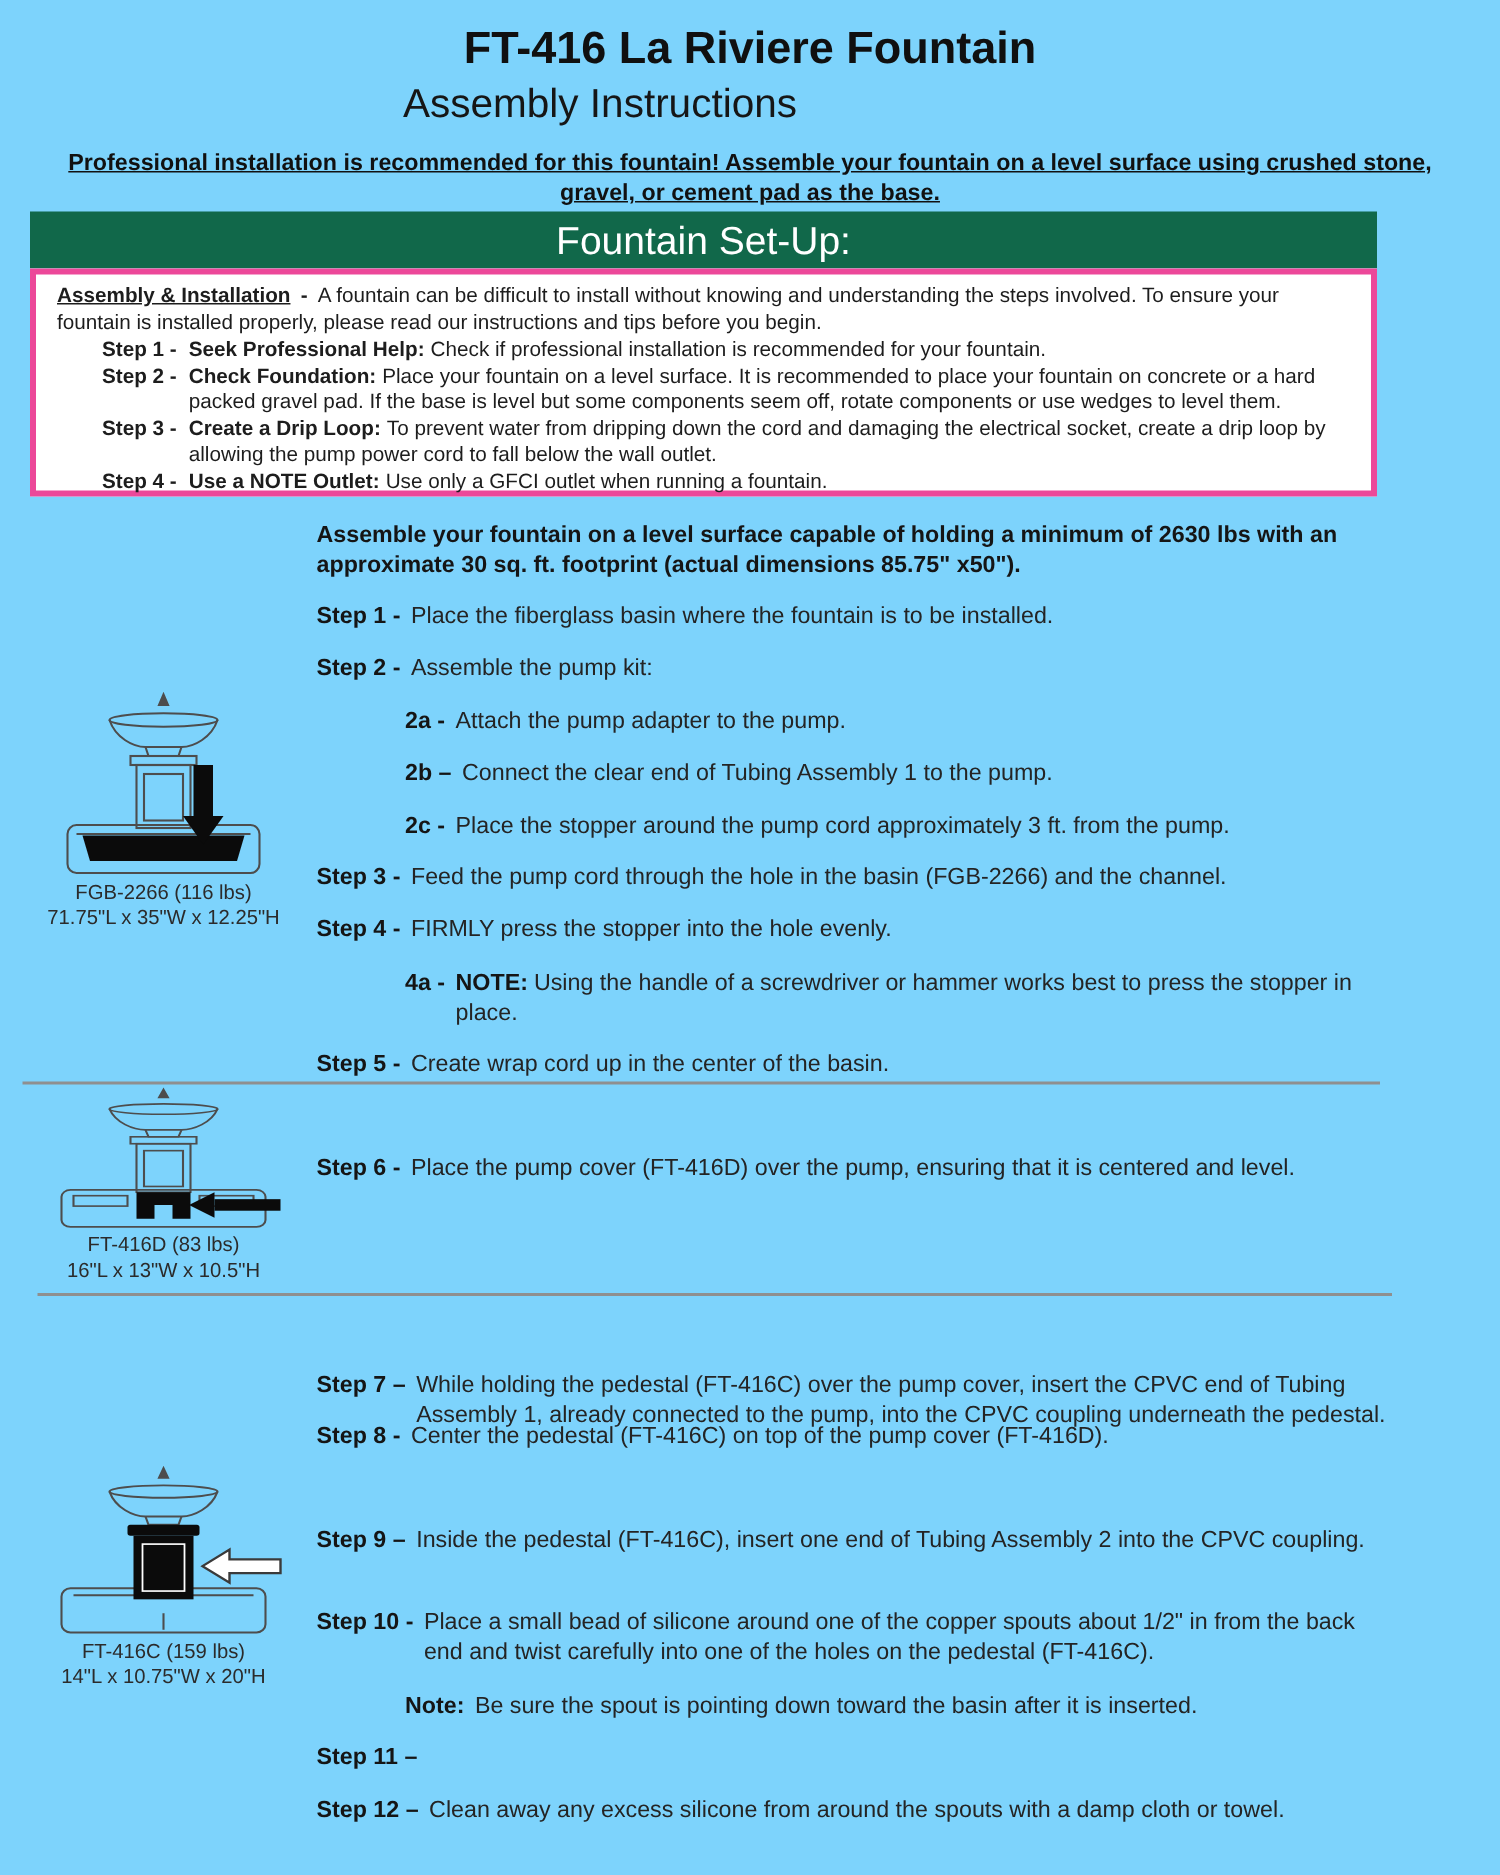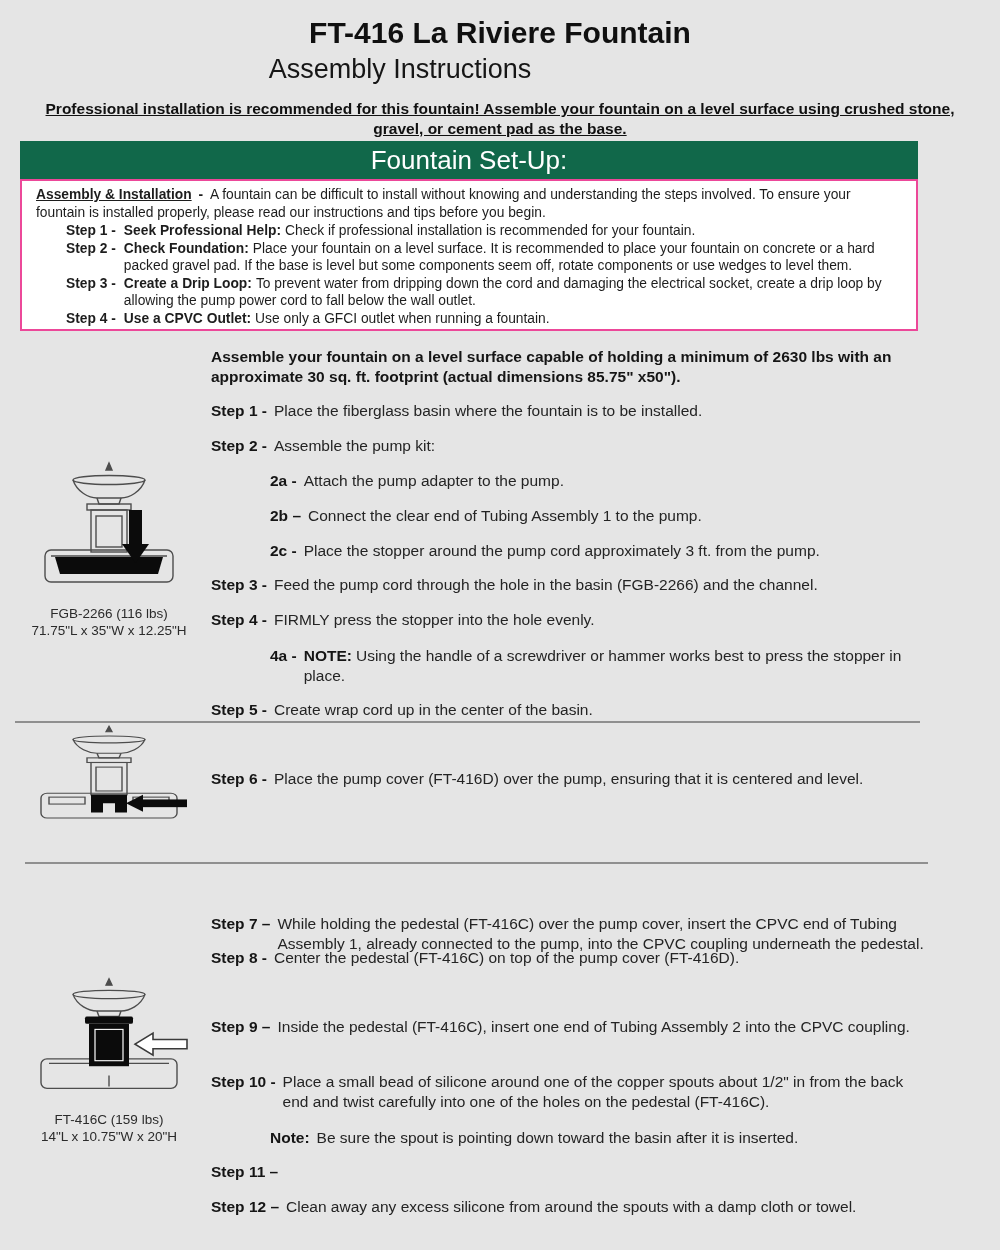--- a/index.html
+++ b/index.html
@@ -1,32 +1,32 @@
 <!DOCTYPE html>
 <html><head>
 <meta charset="utf-8">
 <style>
   html,body{margin:0;padding:0;background:#fff;}
   .page{
-    position:relative;width:1000px;height:1250px;background:#e5e5e5;
+    position:relative;width:1000px;height:1250px;background:#7dd3fc;
     font-family:"Liberation Sans",sans-serif;color:#1f1f1f;overflow:hidden;
   }
   
   .title{position:absolute;top:16px;left:0;width:1000px;text-align:center;
     font-size:30px;font-weight:bold;color:#101010;}
   .subtitle{position:absolute;top:54px;left:0;width:800px;text-align:center;
     font-size:27px;font-weight:400;color:#161616;}
   .warning{position:absolute;top:99px;left:24px;width:952px;text-align:center;
     font-size:15.5px;line-height:20px;font-weight:bold;color:#111;
     text-decoration:underline;}
   
   .banner{position:absolute;top:141px;left:20px;width:898px;height:38px;
     color:#fff;font-size:26px;line-height:38px;text-align:center;}
   .setupbox{position:absolute;top:179px;left:20px;width:898px;height:152px;
-    background:#fff;border:2px solid #ec4899;box-sizing:border-box;
+    background:#fff;border:4px solid #ec4899;box-sizing:border-box;
     padding:5px 13px 0 14px;font-size:13.8px;line-height:17.5px;color:#1d1d1d;}
   .introlbl{font-weight:bold;text-decoration:underline;}
   .sep{font-weight:bold;margin:0 3px;}
   .bsteps{margin-left:30px;margin-top:1px;}
   .bstep{display:grid;grid-template-columns:max-content 1fr;column-gap:8px;}
   .bstep .lbl{font-weight:bold;white-space:pre;}
   .bp{margin-right:4px;}
   
   .mintro{position:absolute;top:347px;left:211px;width:720px;
     font-size:15.5px;line-height:20px;font-weight:bold;color:#151515;}
@@ -34,21 +34,21 @@
     column-gap:7px;font-size:15.5px;line-height:20px;color:#242424;}
   .mstep .lbl{font-weight:bold;color:#151515;white-space:pre;}
   .l0{left:211px;width:714px;}
   .l1{left:270px;width:655px;}
   .b2{margin-right:4px;color:#151515;}
   
   .divider{position:absolute;height:2px;background:#8f8f8f;}
   
   .figure{position:absolute;left:20px;width:178px;text-align:center;}
   .figure svg{display:block;margin:0 auto;}
-  .figcap{font-size:13.5px;line-height:16.5px;color:#2b2b2b;margin-top:20px;}
+  .figcap{font-size:13.5px;line-height:16.5px;color:#2b2b2b;margin-top:1px;}
 </style>
 </head>
 <body>
 
 <div class="page">
 
   <div class="title">FT-416 La Riviere Fountain</div>
   <div class="subtitle">Assembly Instructions</div>
   <div class="warning">Professional installation is recommended for this fountain! Assemble your fountain on a level surface using crushed stone, gravel, or cement pad as the base.</div>
 
@@ -68,21 +68,21 @@
       <div class="bstep">
         <span class="lbl">Step 2 -</span>
         <span><b class="bp">Check Foundation:</b><span>Place your fountain on a level surface. It is recommended to place your fountain on concrete or a hard packed gravel pad. If the base is level but some components seem off, rotate components or use wedges to level them.</span></span>
       </div>
       <div class="bstep">
         <span class="lbl">Step 3 -</span>
         <span><b class="bp">Create a Drip Loop:</b><span>To prevent water from dripping down the cord and damaging the electrical socket, create a drip loop by allowing the pump power cord to fall below the wall outlet.</span></span>
       </div>
       <div class="bstep">
         <span class="lbl">Step 4 -</span>
-        <span><b class="bp">Use a CPVC Outlet:</b><span>Use only a GFCI outlet when running a fountain.</span></span>
+        <span><b class="bp">Use a NOTE Outlet:</b><span>Use only a GFCI outlet when running a fountain.</span></span>
       </div>
     </div>
   </div>
 
   <div class="mintro">Assemble your fountain on a level surface capable of holding a minimum of 2630 lbs with an approximate 30 sq. ft. footprint (actual dimensions 85.75" x50").</div>
 
   <div class="mstep l0" style="top:401px">
       <span class="lbl">Step 1 -</span>
       <span>Place the fiberglass basin where the fountain is to be installed.</span>
     </div>
@@ -191,20 +191,24 @@
         <rect x="12" y="90" width="136" height="32" rx="6"></rect>
         <rect x="20" y="95" width="36" height="9"></rect>
         <rect x="104" y="95" width="36" height="9"></rect>
       </g>
       <path d="M62,92 H98 V115 H86 V103 H74 V115 H62 Z" fill="#0b0b0b"></path>
       <g fill="#0b0b0b">
         <rect x="114" y="98" width="44" height="10"></rect>
         <polygon points="114,92 114,114 97,103"></polygon>
       </g>
     </svg>
+    <div class="figcap">
+      <div>FT-416D (83 lbs)</div>
+      <div>16"L x 13"W x 10.5"H</div>
+    </div>
   </div>
 
   <div class="figure" style="top:976px">
     <svg width="160" height="116" viewBox="0 0 160 126" preserveAspectRatio="none">
       <g fill="none" stroke="#4d4d4d" stroke-width="1.4">
         <path d="M80,3 l3,7 h-6 z" fill="#4d4d4d"></path>
         <ellipse cx="80" cy="20" rx="36" ry="4.5"></ellipse>
         <path d="M44,20 C48,32 60,38 68,38 L92,38 C100,38 112,32 116,20"></path>
         <path d="M68,38 L70,44 H90 L92,38"></path>
         <rect x="12" y="90" width="136" height="32" rx="6"></rect>

